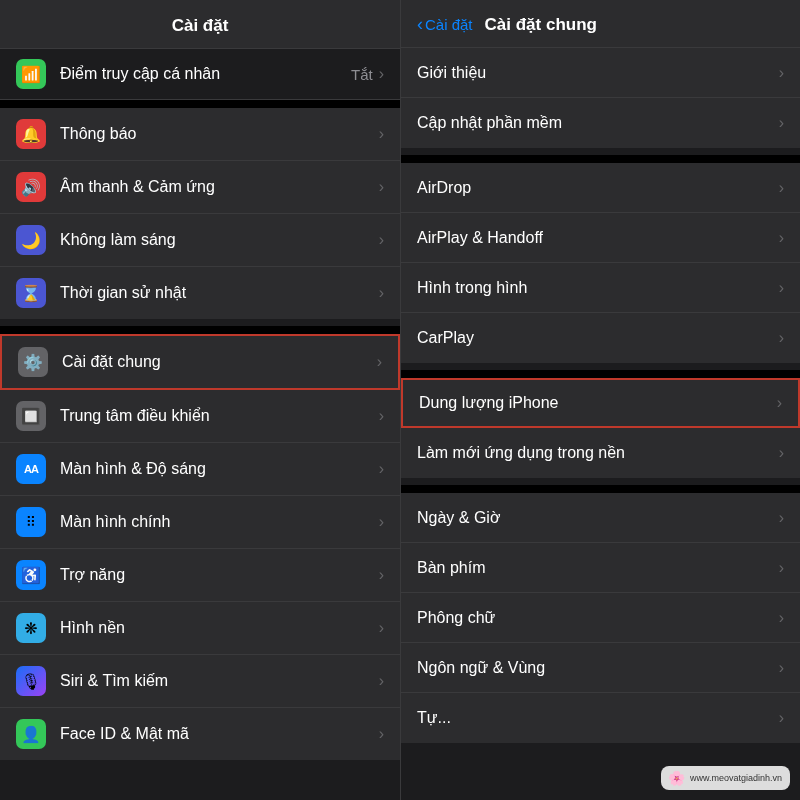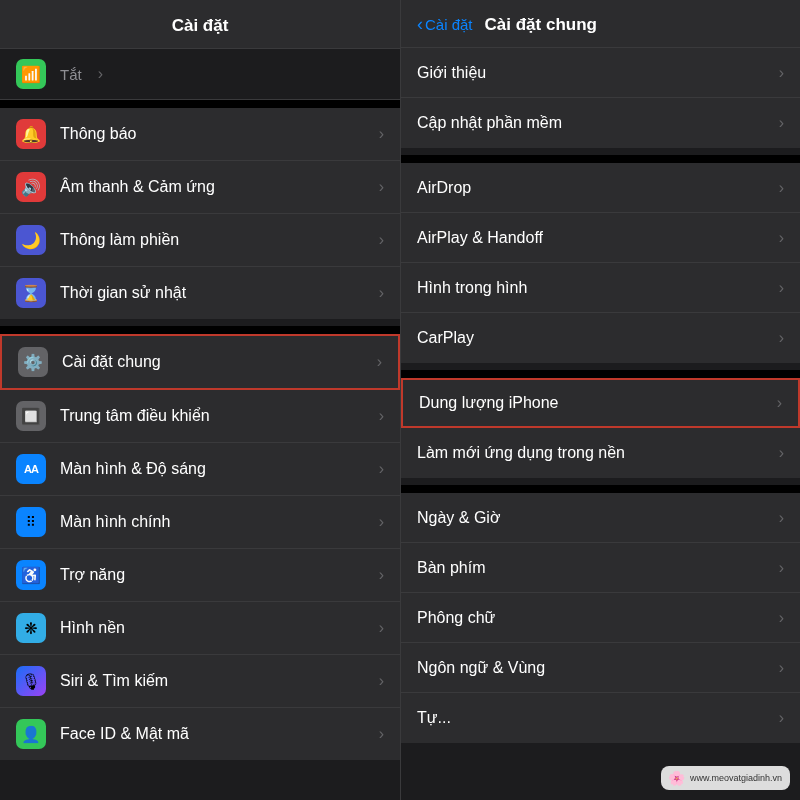--- a/index.html
+++ b/index.html
@@ -221,55 +221,56 @@
 
     .access-label {
       flex: 1;
       color: #fff;
       font-size: 16px;
     }
 
     .access-value {
       color: #8e8e93;
       font-size: 15px;
-      margin-right: 16px;
+      margin-right: 6px;
     }
   </style>
 </head>
 <body>
 
 <div class="left-panel">
   <div class="left-header">
     <span>Cài đặt</span>
   </div>
 
   <div class="settings-list">
 
     <div class="access-item">
       <div class="access-icon">📶</div>
+      <span class="access-label">Điểm truy cập cá nhân</span>
       <span class="access-value">Tắt</span>
       <span class="chevron">›</span>
     </div>
 
     <div class="group-divider"></div>
 
     <div class="settings-group">
       <div class="settings-item">
         <div class="item-icon icon-red">🔔</div>
         <span class="item-label">Thông báo</span>
         <span class="chevron">›</span>
       </div>
       <div class="settings-item">
         <div class="item-icon icon-red">🔊</div>
         <span class="item-label">Âm thanh &amp; Cảm ứng</span>
         <span class="chevron">›</span>
       </div>
       <div class="settings-item">
         <div class="item-icon icon-indigo">🌙</div>
-        <span class="item-label">Thông làm phiền</span>
+        <span class="item-label">Không làm sáng</span>
         <span class="chevron">›</span>
       </div>
       <div class="settings-item">
         <div class="item-icon icon-indigo">⌛</div>
         <span class="item-label">Thời gian sử nhật</span>
         <span class="chevron">›</span>
       </div>
     </div>
 
     <div class="group-divider"></div>

